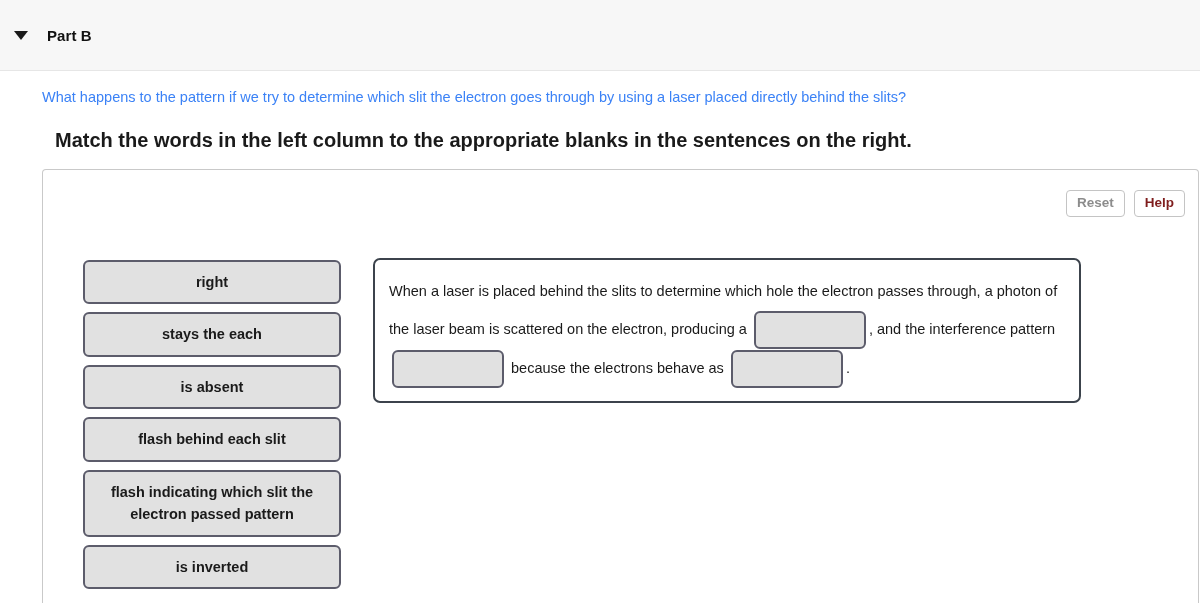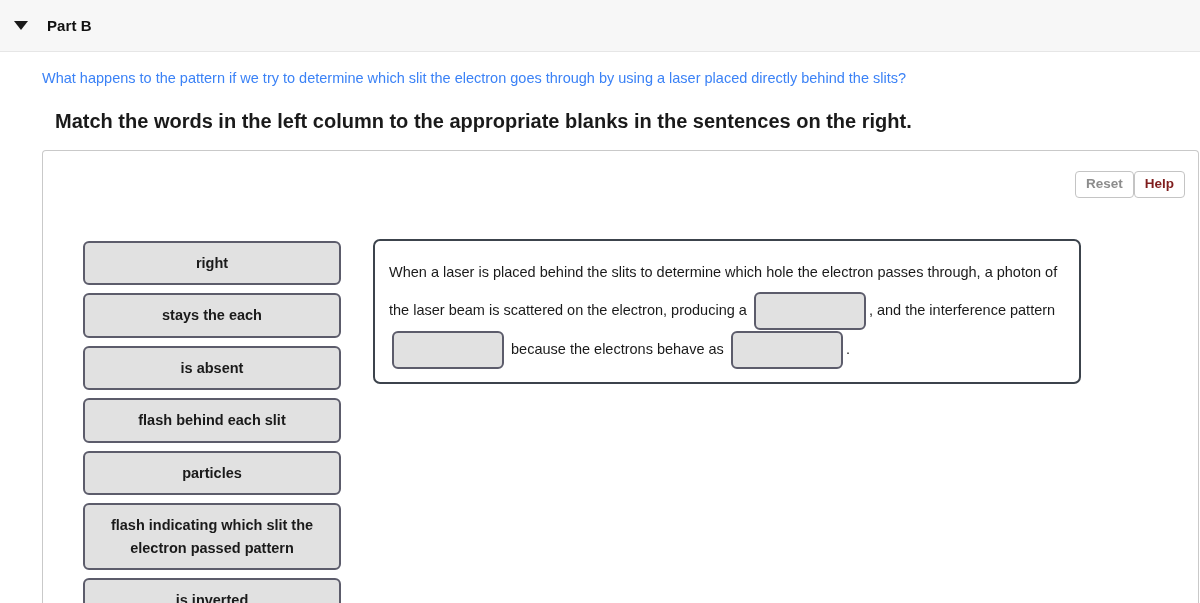--- a/index.html
+++ b/index.html
@@ -10,21 +10,21 @@
     width: 1200px;
     height: 603px;
     background: #ffffff;
     font-family: "Liberation Sans", sans-serif;
     color: #1a1a1a;
     overflow: hidden;
   }
 
   
   .part-header {
-    height: 52px;
+    height: 71px;
     background: #f7f7f7;
     border-bottom: 1px solid #e6e6e6;
     display: flex;
     align-items: center;
     box-sizing: border-box;
     padding-left: 14px;
   }
   .collapse-triangle {
     width: 0;
     height: 0;
@@ -71,20 +71,21 @@
     position: relative;
     background: #ffffff;
   }
 
   
   .panel-toolbar {
     position: absolute;
     top: 20px;
     right: 13px;
     display: flex;
+    gap: 9px;
   }
   .tool-btn {
     font-family: "Liberation Sans", sans-serif;
     font-size: 13.5px;
     font-weight: bold;
     background: #ffffff;
     border: 1px solid #c4c4c4;
     border-radius: 4px;
     padding: 4px 10px 5px 10px;
     cursor: pointer;
@@ -168,20 +169,19 @@
   <div class="panel-toolbar">
     <button class="tool-btn reset">Reset</button>
     <button class="tool-btn help">Help</button>
   </div>
 
   <div class="word-bank">
     <div class="word-tile">right</div>
     <div class="word-tile">stays the each</div>
     <div class="word-tile">is absent</div>
     <div class="word-tile">flash behind each slit</div>
-    <div class="word-tile">particles</div>
     <div class="word-tile">flash indicating which slit the electron passed pattern</div>
     <div class="word-tile">is inverted</div>
   </div>
 
   <div class="sentence-box"><span class="txt">When a laser is placed behind the slits to determine which hole the electron passes through, a photon of the laser beam is scattered on the electron, producing a </span><span class="blank-slot"></span><span class="txt">, and the interference pattern </span><span class="blank-slot"></span><span class="txt"> because the electrons behave as </span><span class="blank-slot"></span><span class="txt">.</span></div>
 
 </div>
 
 </body></html>

